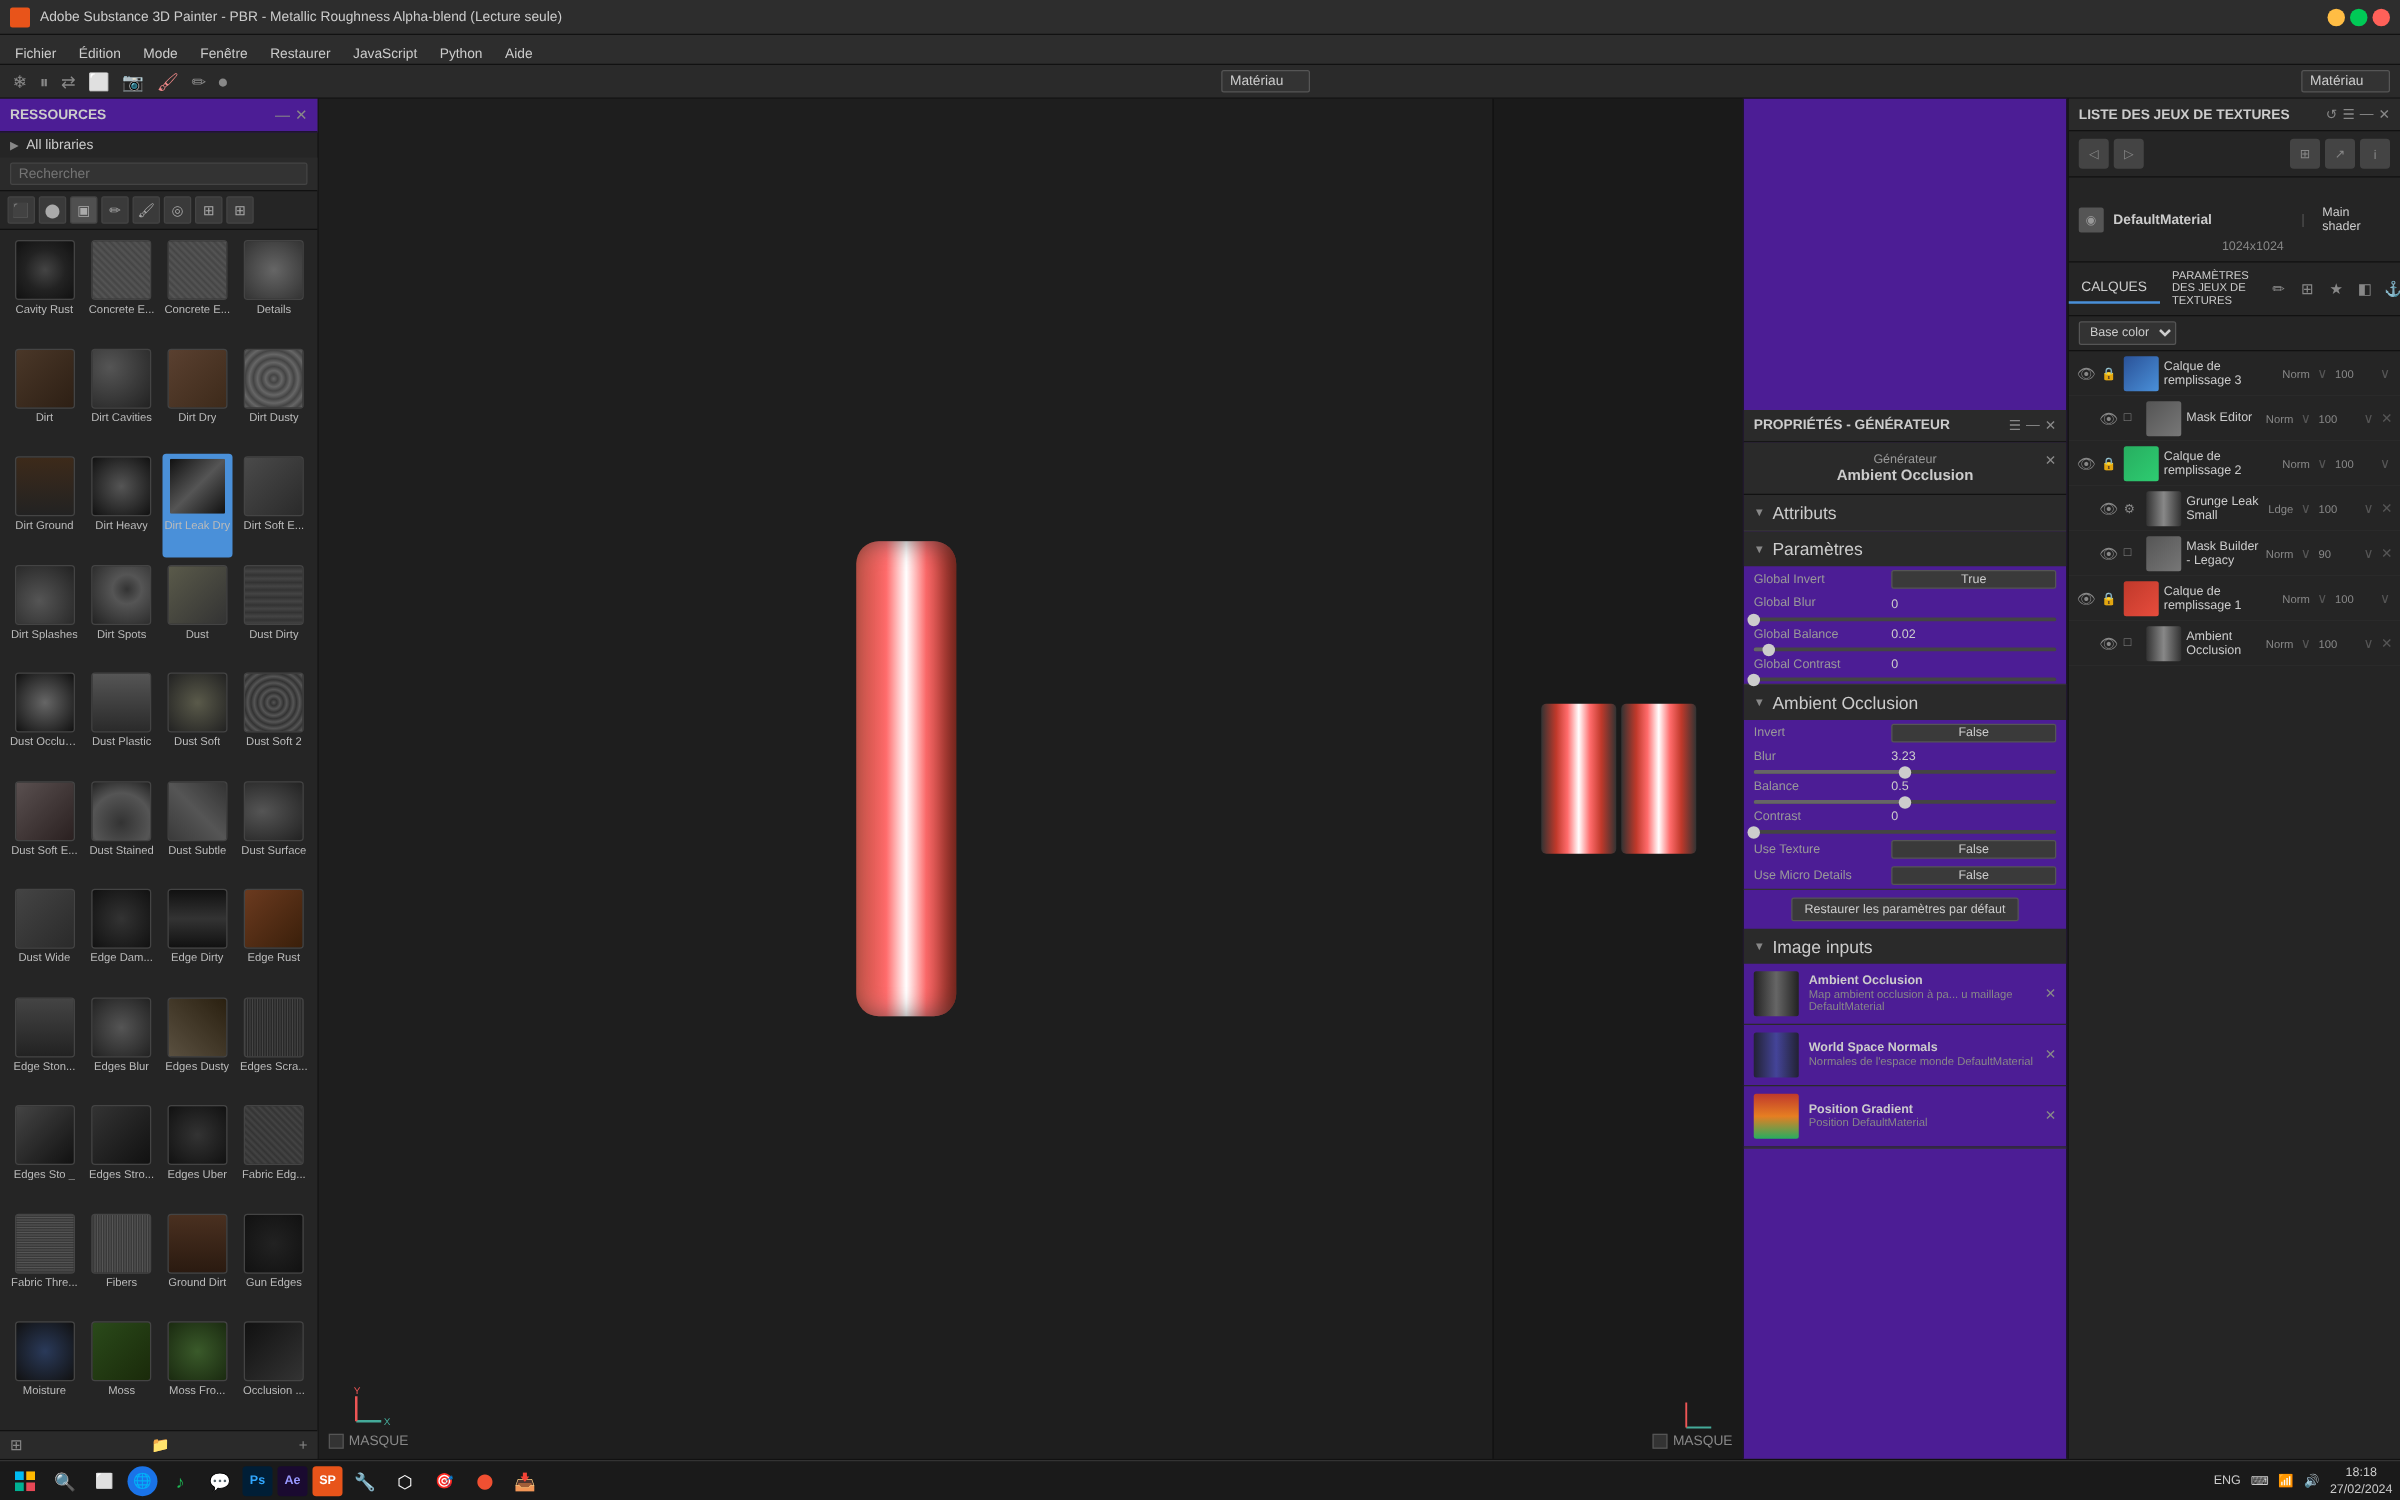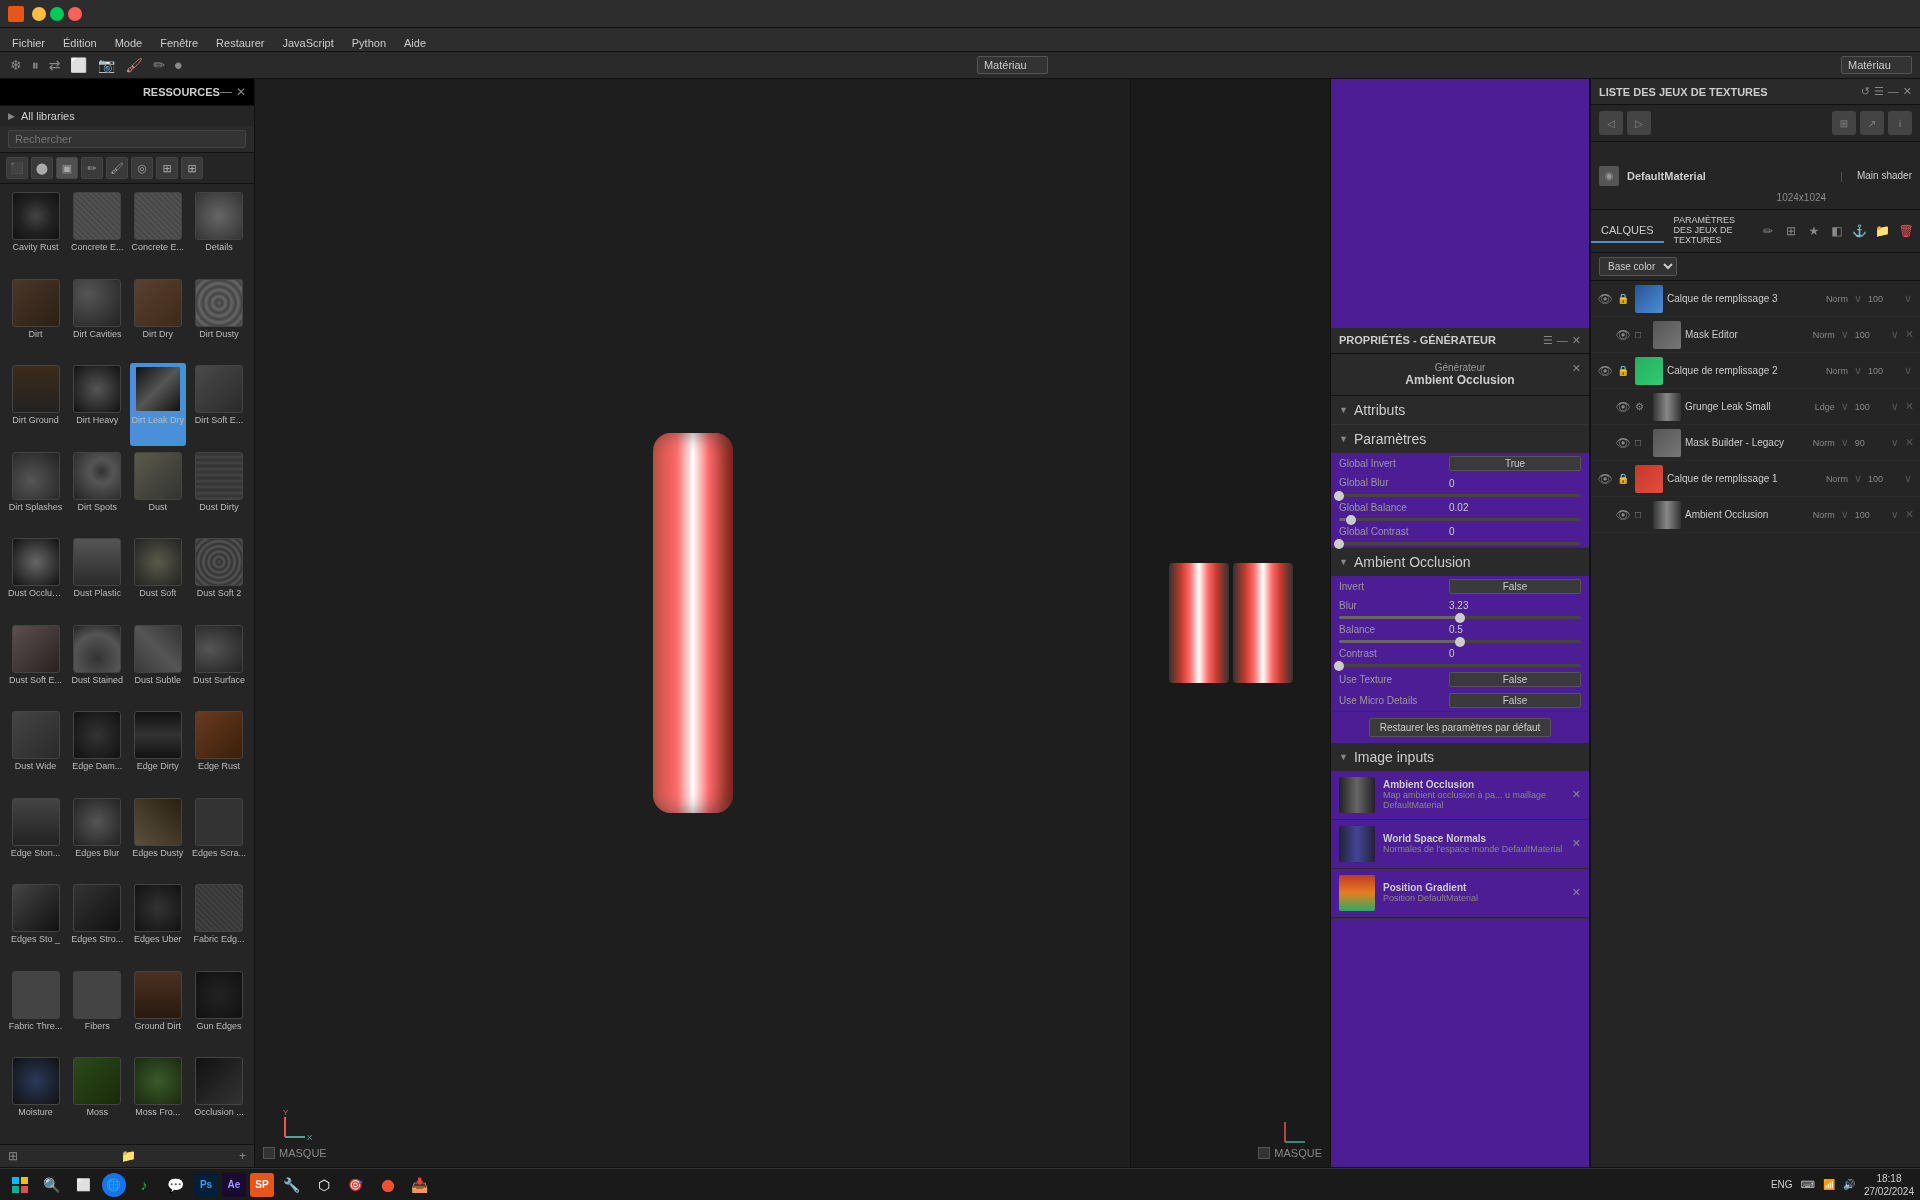--- a/index.html
+++ b/index.html
@@ -17,21 +17,21 @@
 
     
     #menu-bar { background: #2d2d2d; height: 24px; display: flex; align-items: flex-end; padding: 0 4px; border-bottom: 1px solid #111; gap: 2px; }
     .menu-item { padding: 2px 8px; color: #ccc; cursor: pointer; font-size: 11px; border-radius: 3px; }
 
     
     #main-layout { display: flex; height: calc(1200px - 28px - 24px - 32px - 28px); }
 
     
     #resources-panel { width: 255px; background: #252525; border-right: 1px solid #111; display: flex; flex-direction: column; }
-    #resources-header { display: flex; align-items: center; justify-content: flex-end; padding: 6px 8px; background: #000000; border-bottom: 1px solid #111; }
+    #resources-header { display: flex; align-items: center; justify-content: space-between; padding: 6px 8px; background: #4c1d95; border-bottom: 1px solid #111; }
     #resources-header .panel-title { color: #ccc; font-size: 11px; font-weight: bold; }
     #resources-header .header-icons { display: flex; gap: 4px; }
     .hdr-icon { color: #888; cursor: pointer; font-size: 12px; }
 
     .all-libraries { display: flex; align-items: center; padding: 4px 8px; color: #ccc; font-size: 11px; cursor: pointer; }
     .all-libraries::before { content: '▶'; margin-right: 6px; font-size: 9px; color: #888; }
 
     #search-bar { display: flex; align-items: center; padding: 4px 8px; background: #2a2a2a; border-bottom: 1px solid #111; }
     #search-bar input { background: #333; border: 1px solid #444; color: #ccc; padding: 2px 6px; font-size: 11px; width: 100%; border-radius: 2px; outline: none; }
 
@@ -111,21 +111,21 @@
     .img-thumb { width: 36px; height: 36px; background: linear-gradient(90deg, #333, #555, #333); border-radius: 2px; flex-shrink: 0; }
     .img-info { flex: 1; }
     .img-title { color: #ccc; font-size: 10px; font-weight: bold; }
     .img-desc { color: #888; font-size: 9px; }
     .img-close { color: #888; cursor: pointer; font-size: 11px; }
 
     .restore-btn { display: flex; justify-content: center; padding: 6px; }
     .restore-btn button { background: #3a3a3a; border: 1px solid #555; color: #ccc; padding: 3px 10px; font-size: 10px; border-radius: 2px; cursor: pointer; }
 
     
-    #texture-panel { width: 330px; background: #252525; border-left: 1px solid #111; display: flex; flex-direction: column; }
+    #texture-panel { width: 266px; background: #252525; border-left: 1px solid #111; display: flex; flex-direction: column; }
     #texture-header { display: flex; align-items: center; justify-content: space-between; padding: 6px 8px; background: #2a2a2a; border-bottom: 1px solid #111; }
     #texture-header .panel-title { color: #ccc; font-size: 11px; font-weight: bold; }
 
     
     #material-row { display: flex; align-items: center; padding: 6px 8px; border-bottom: 1px solid #111; gap: 8px; }
     .material-icon { width: 20px; height: 20px; background: #555; border-radius: 2px; display: flex; align-items: center; justify-content: center; color: #999; font-size: 10px; }
     .material-name { color: #ccc; font-size: 11px; flex: 1; font-weight: bold; }
     .material-size { color: #888; font-size: 10px; margin-top: 44px; }
     .material-shader { color: #ccc; font-size: 10px; }
 
@@ -222,20 +222,21 @@
     .th-moss { background: linear-gradient(135deg, #2a4a1a 0%, #1a2a0a 100%); }
     .th-moss-fro { background: radial-gradient(ellipse, #3a5a2a 0%, #1a2a10 100%); }
     .th-occlusion { background: linear-gradient(135deg, #111 0%, #333 100%); }
     .th-leak-active { background: linear-gradient(135deg, #111 0%, #555 50%, #111 100%); border: 2px solid #4a90d9; }
   </style>
 </head>
 <body>
 
 <div id="title-bar">
   <div class="app-icon"></div>
+  <span class="title-text">Adobe Substance 3D Painter - PBR - Metallic Roughness Alpha-blend (Lecture seule)</span>
   <div class="win-controls">
     <button class="win-btn min"></button>
     <button class="win-btn max"></button>
     <button class="win-btn close"></button>
   </div>
 </div>
 
 <div id="menu-bar">
   <span class="menu-item">Fichier</span>
   <span class="menu-item">Édition</span>

